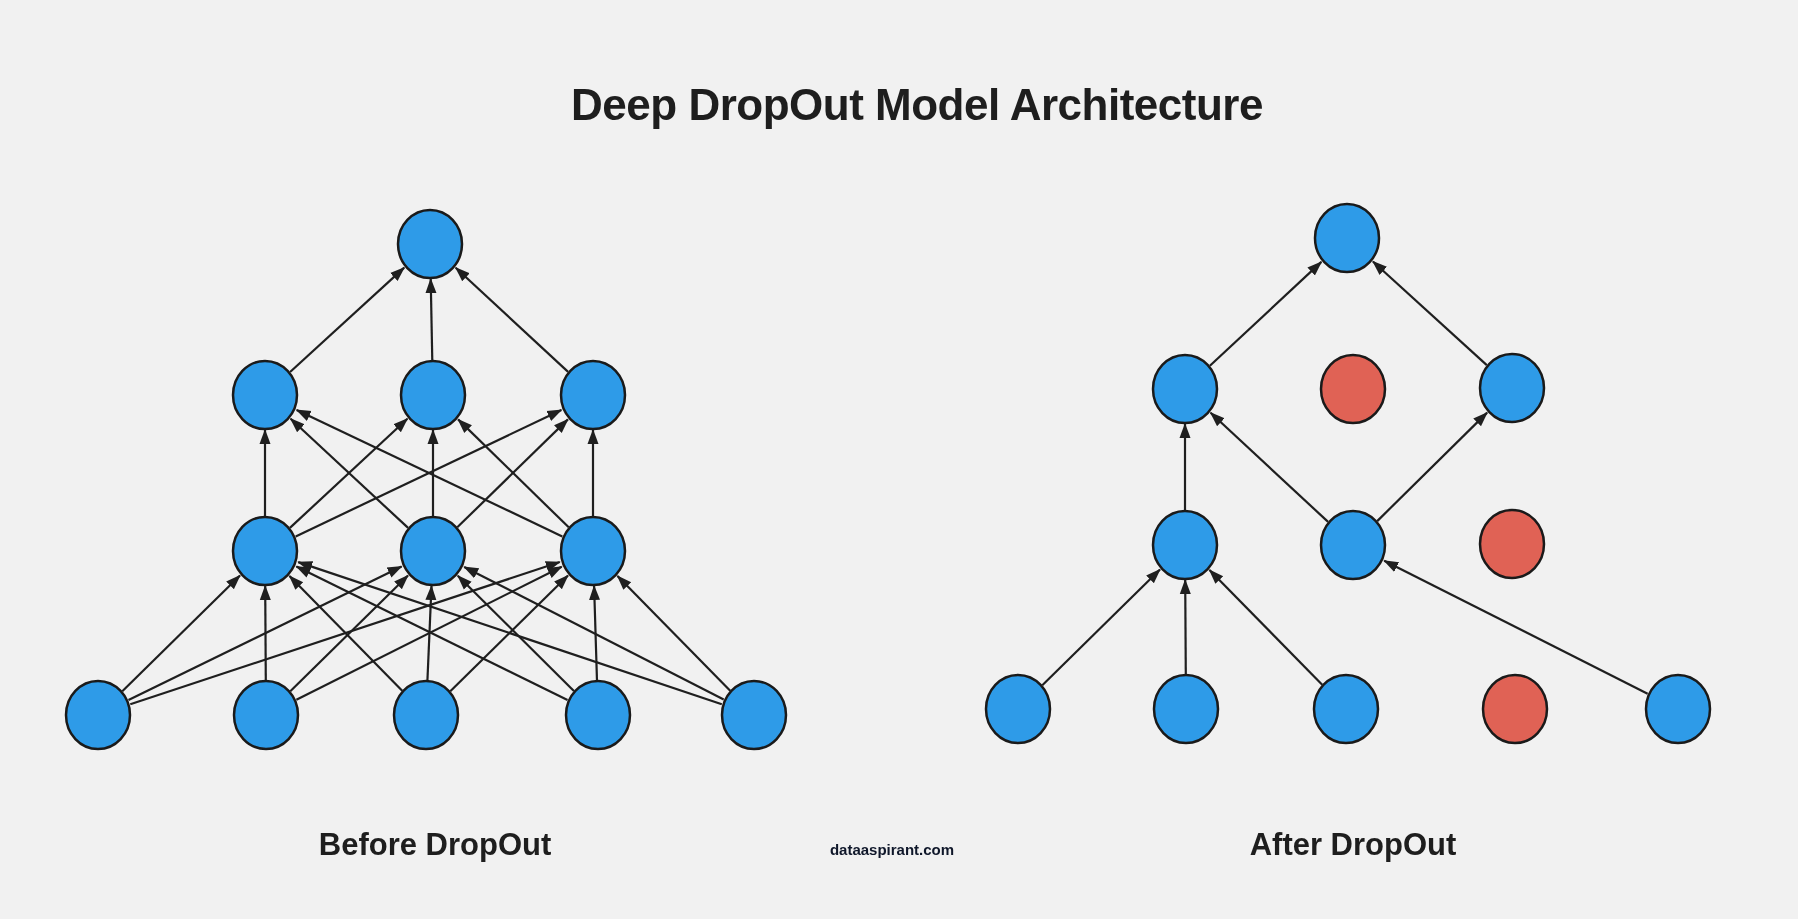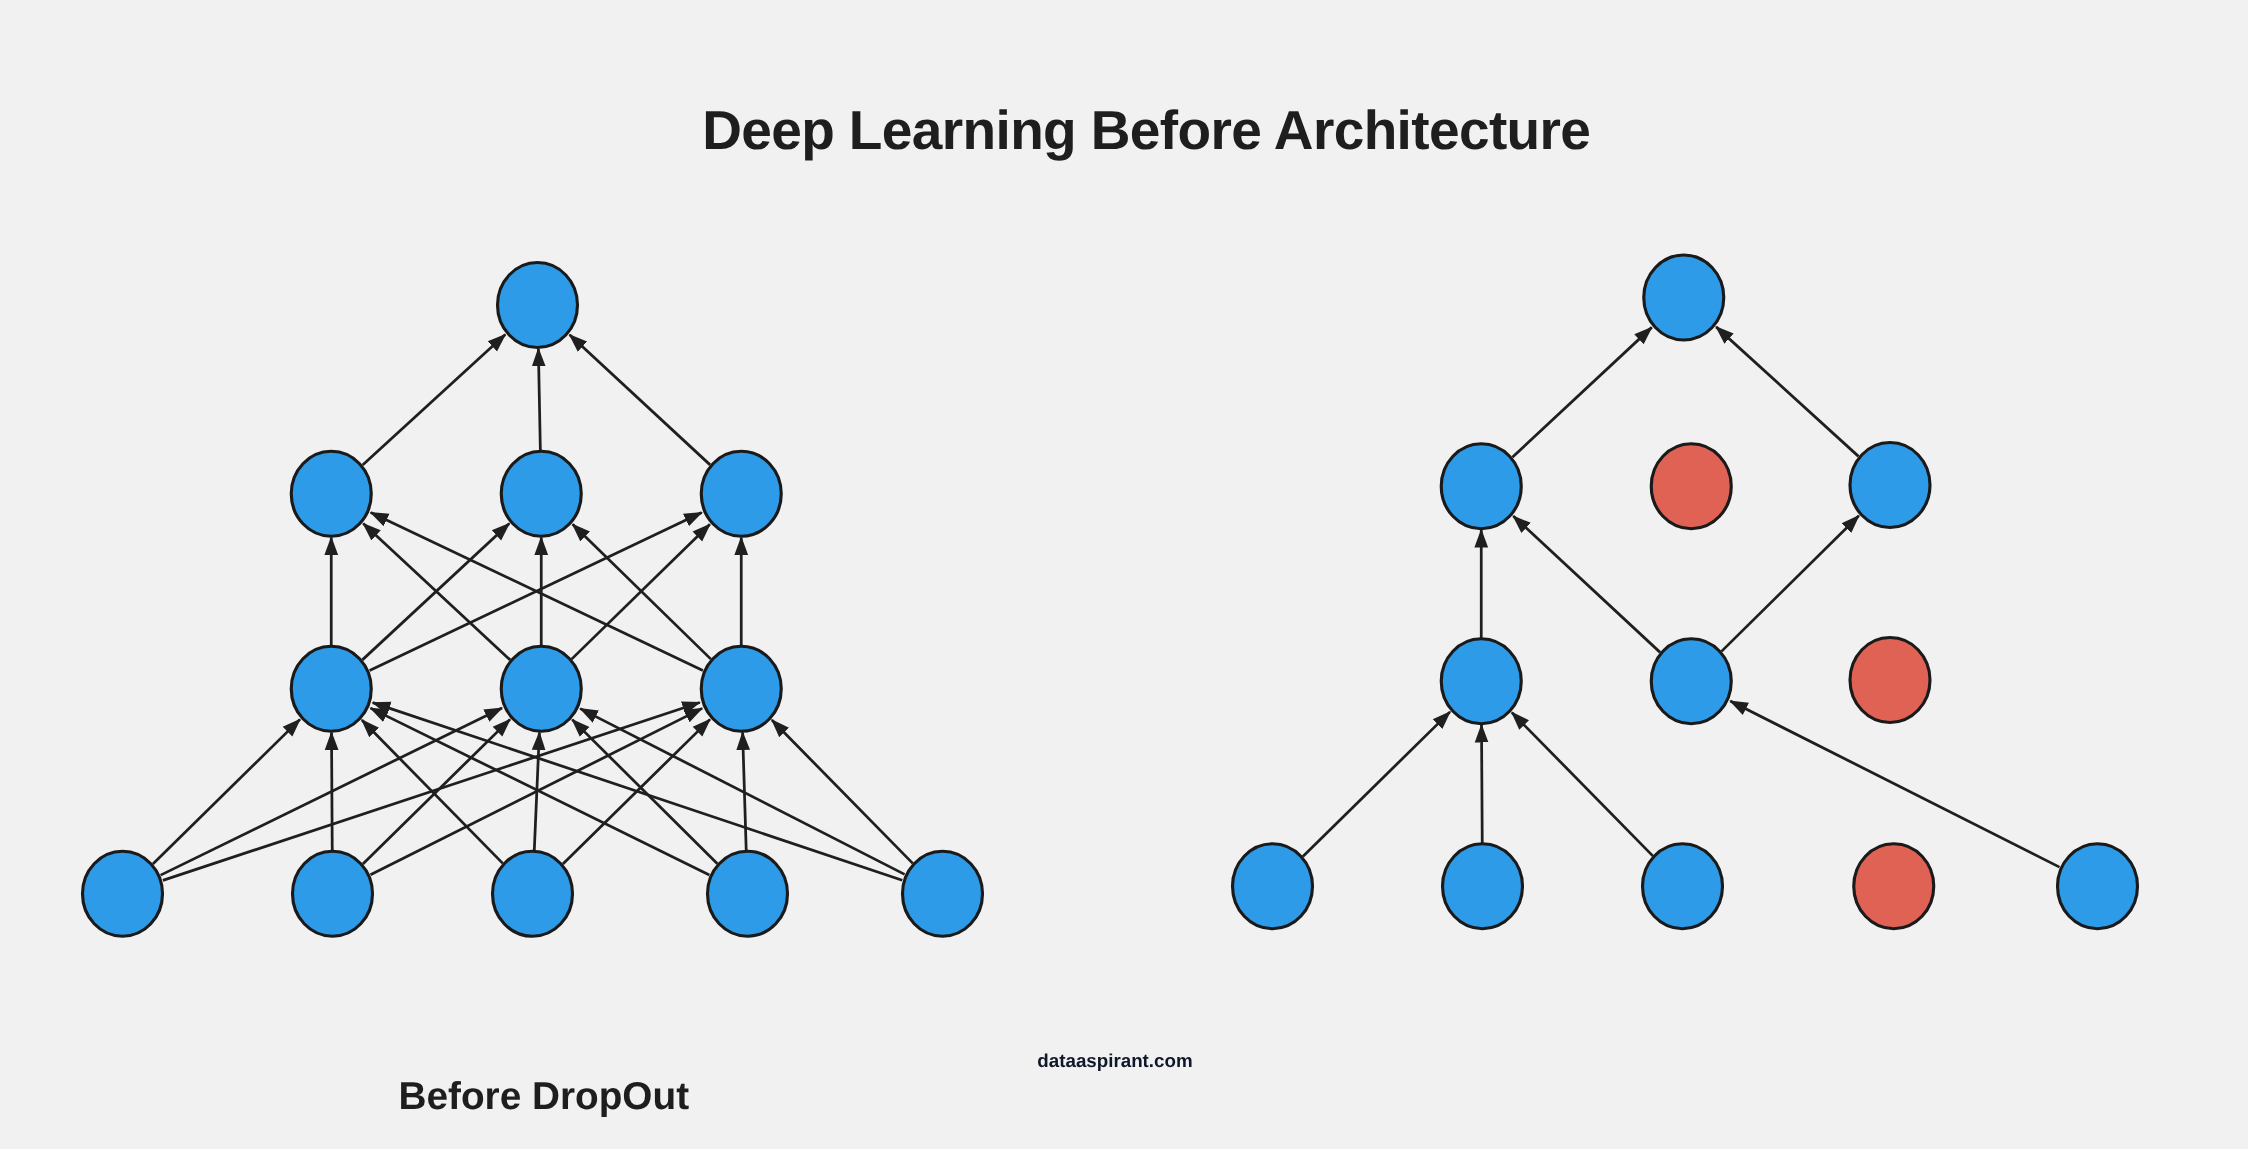--- a/index.html
+++ b/index.html
@@ -109,20 +109,21 @@
         <ellipse cx="1353" cy="545" rx="32" ry="34" fill="#2E9BE8" stroke="#1A1A1A" stroke-width="2.5"></ellipse>
         <ellipse cx="1512" cy="544" rx="32" ry="34" fill="#E06255" stroke="#1A1A1A" stroke-width="2.5"></ellipse>
         <ellipse cx="1018" cy="709" rx="32" ry="34" fill="#2E9BE8" stroke="#1A1A1A" stroke-width="2.5"></ellipse>
         <ellipse cx="1186" cy="709" rx="32" ry="34" fill="#2E9BE8" stroke="#1A1A1A" stroke-width="2.5"></ellipse>
         <ellipse cx="1346" cy="709" rx="32" ry="34" fill="#2E9BE8" stroke="#1A1A1A" stroke-width="2.5"></ellipse>
         <ellipse cx="1515" cy="709" rx="32" ry="34" fill="#E06255" stroke="#1A1A1A" stroke-width="2.5"></ellipse>
         <ellipse cx="1678" cy="709" rx="32" ry="34" fill="#2E9BE8" stroke="#1A1A1A" stroke-width="2.5"></ellipse>
       </g>
   </svg>
 
-  <div class="page-title" style="color: rgb(30, 30, 30);">Deep Learning Before Architecture</div>
+  <div class="page-title" style="color: rgb(30, 30, 30);">Deep DropOut Model Architecture</div>
 
-  <div class="section-label label-before" style="color: rgb(30, 30, 30); margin-top: 32px;">Before DropOut</div>
+  <div class="section-label label-before" style="color: rgb(30, 30, 30);">Before DropOut</div>
 
   <div class="watermark" style="color: #0f172a;">dataaspirant.com</div>
 
+  <div class="section-label label-after" style="color: rgb(30, 30, 30);">After DropOut</div>
 
 </div>
 
 </body></html>

